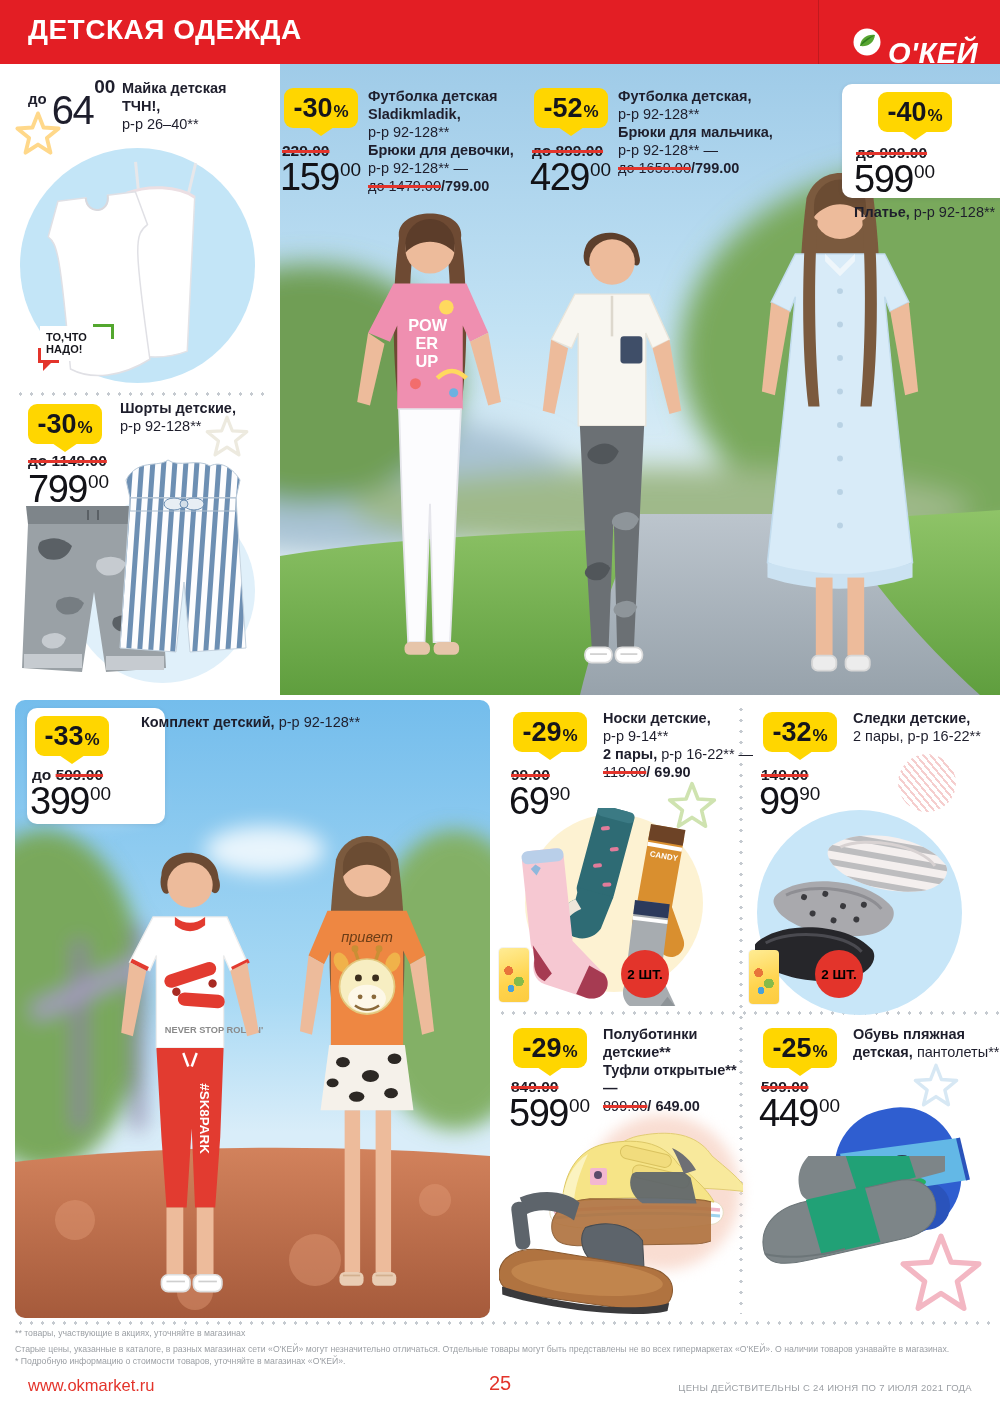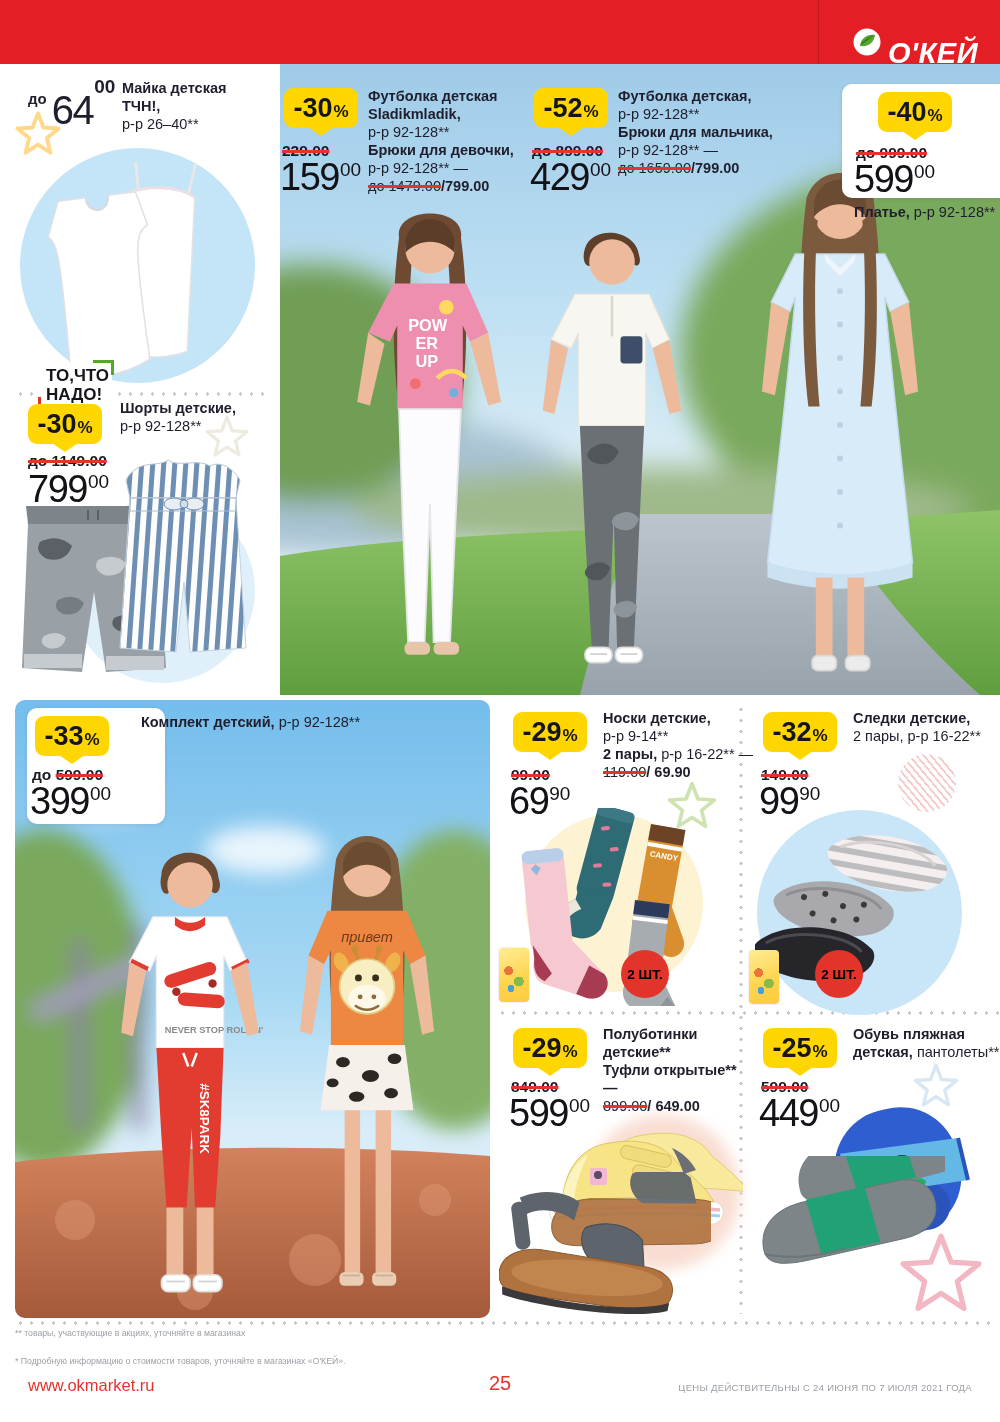--- a/index.html
+++ b/index.html
@@ -34,22 +34,22 @@
   .sticker{position:absolute;width:30px;height:54px;border-radius:4px;z-index:7;
        background:radial-gradient(9px 9px at 32% 42%,#e8743a 0 48%,transparent 50%),
                   radial-gradient(10px 10px at 66% 62%,#86bb49 0 48%,transparent 50%),
                   radial-gradient(7px 7px at 40% 75%,#4aa1d8 0 48%,transparent 50%),
                   linear-gradient(160deg,#ffec95,#ffd44d 60%,#fccb40);
        box-shadow:0 0 0 1px rgba(0,0,0,.05);}
   .dots-h{position:absolute;height:4px;background-image:radial-gradient(circle,#c5cad0 1.5px,transparent 1.7px);
        background-size:11px 4px;background-repeat:repeat-x;}
   .dots-v{position:absolute;width:4px;background-image:radial-gradient(circle,#c5cad0 1.5px,transparent 1.7px);
        background-size:4px 11px;background-repeat:repeat-y;}
-  .tchn{position:absolute;width:60px;background:#fff;padding:5px 6px 6px;font-weight:700;font-size:17px;
-       line-height:1.1;color:#15151c;z-index:6;margin-top:36px;}
+  .tchn{position:absolute;width:60px;background:#fff;padding:5px 6px 6px;font-weight:700;font-size:11px;
+       line-height:1.1;color:#15151c;z-index:6;}
   .tchn::before{content:"";position:absolute;top:-2px;right:-2px;width:18px;height:12px;
        border-top:3px solid #53a72e;border-right:3px solid #53a72e;}
   .tchn::after{content:"";position:absolute;bottom:-2px;left:-2px;width:18px;height:12px;
        border-bottom:3px solid #e3342b;border-left:3px solid #e3342b;}
   .tchn .tail{position:absolute;left:3px;bottom:-10px;width:0;height:0;
        border-top:9px solid #e3342b;border-right:9px solid transparent;}
   .circle{position:absolute;border-radius:50%;}
   .hatch{position:absolute;border-radius:50%;opacity:.75;
        background:repeating-linear-gradient(50deg,#f2bdbd 0 2px,rgba(255,255,255,0) 2px 5.5px);}
   .card{position:absolute;background:#fff;border-radius:10px;box-shadow:0 1px 4px rgba(40,60,80,.12);z-index:5;padding-left:32px;}
@@ -73,20 +73,21 @@
     <path id="starp" d="M50 7 L61.5 36.5 L93 38.5 L68.5 58.5 L76 89 L50 72 L24 89 L31.5 58.5 L7 38.5 L38.5 36.5 Z"></path>
     <clipPath id="cres">
         <path d="M0,30 C22,4 86,-4 114,18 C122,26 116,42 98,50 C60,66 12,60 0,44 C-4,39 -4,35 0,30 Z"></path>
       </clipPath>
   </defs>
 </svg>
 
 <div id="page">
 
   <div class="hdr">
+    <div class="hdr-title">ДЕТСКАЯ ОДЕЖДА</div>
     <div class="hdr-div"></div>
     <div class="logo">
       <svg width="30" height="30" viewBox="0 0 30 30">
         <circle cx="15" cy="15" r="13.5" fill="#fff"></circle>
         <path d="M8,19 C9,11 15,7 23,8 C22,16 16,20 8,19 Z" fill="#57a531"></path>
         <path d="M8,19 C13,15 17,12 23,8 C17,10 11,13 8,19 Z" fill="#2e7d1e"></path>
       </svg>
       <span class="logo-txt">О'КЕЙ</span>
     </div>
   </div>
@@ -608,19 +609,20 @@
         <path d="M58,10 L118,5 L126,62 L66,67 Z" fill="#21a176"></path>
         <path d="M10,58 C30,66 60,68 90,64" stroke="#6c7578" stroke-width="2" fill="none"></path>
       </g>
     </svg>
     <svg class="abs" viewBox="0 0 100 100" style="left:897px;top:1230px;width:88px;height:88px;color:#f3b7c3">
         <use href="#starp" fill="none" stroke="currentColor" stroke-width="6" stroke-linejoin="round"></use>
       </svg>
   </div>
 
   <div class="fnote" style="left:15px;top:1328px;width:975px">** товары, участвующие в акциях, уточняйте в магазинах</div>
+  <div class="fnote" style="left:15px;top:1344px;width:978px">Старые цены, указанные в каталоге, в разных магазинах сети «О'КЕЙ» могут незначительно отличаться. Отдельные товары могут быть представлены не во всех гипермаркетах «О'КЕЙ». О наличии товаров узнавайте в магазинах.</div>
   <div class="fnote" style="left:15px;top:1356px;width:975px">* Подробную информацию о стоимости товаров, уточняйте в магазинах «О'КЕЙ».</div>
 
   <div class="site">www.okmarket.ru</div>
   <div class="pageno">25</div>
   <div class="validity">ЦЕНЫ ДЕЙСТВИТЕЛЬНЫ С 24 ИЮНЯ ПО 7 ИЮЛЯ 2021 ГОДА</div>
 
 </div>
 
 </body></html>

